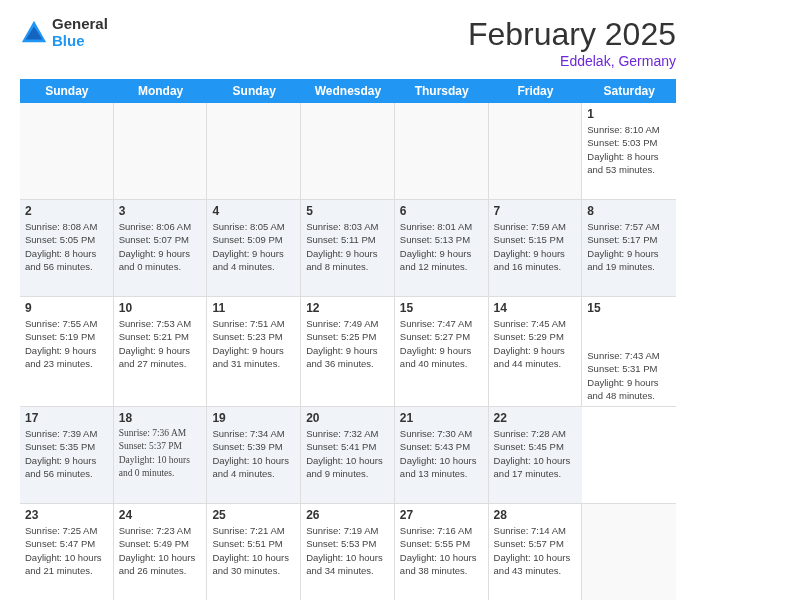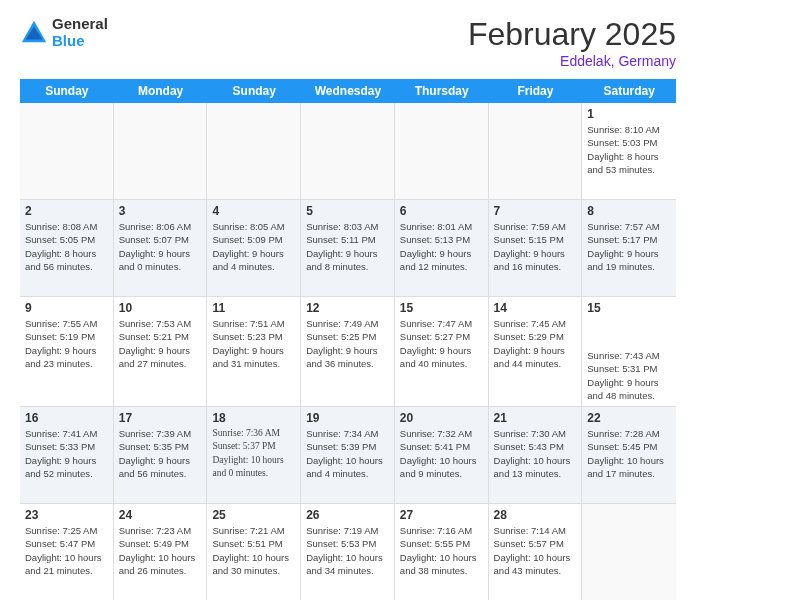--- a/index.html
+++ b/index.html
@@ -250,26 +250,20 @@
           </div>
           <div class="cal-cell">
             <span class="day-num">15</span>
             <div class="day-info" style="white-space: pre-line; margin-top: 34px;">Sunrise: 7:43 AM
 Sunset: 5:31 PM
 Daylight: 9 hours and 48 minutes.</div>
           </div>
         </div>
         <div class="cal-row shaded">
           <div class="cal-cell">
-            <span class="day-num">16</span>
-            <div class="day-info" style="white-space: pre-line;">Sunrise: 7:41 AM
-Sunset: 5:33 PM
-Daylight: 9 hours and 52 minutes.</div>
-          </div>
-          <div class="cal-cell">
             <span class="day-num">17</span>
             <div class="day-info" style="white-space: pre-line;">Sunrise: 7:39 AM
 Sunset: 5:35 PM
 Daylight: 9 hours and 56 minutes.</div>
           </div>
           <div class="cal-cell">
             <span class="day-num">18</span>
             <div class="day-info" style="white-space: pre-line; font-family: Liberation Serif, serif;">Sunrise: 7:36 AM
 Sunset: 5:37 PM
 Daylight: 10 hours and 0 minutes.</div>

